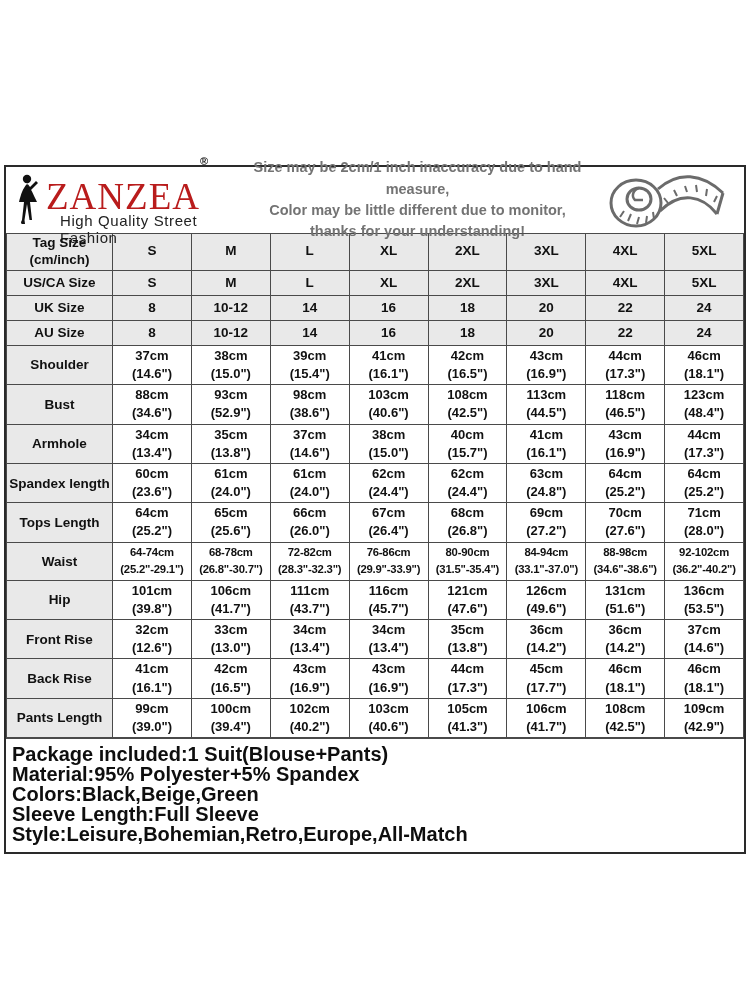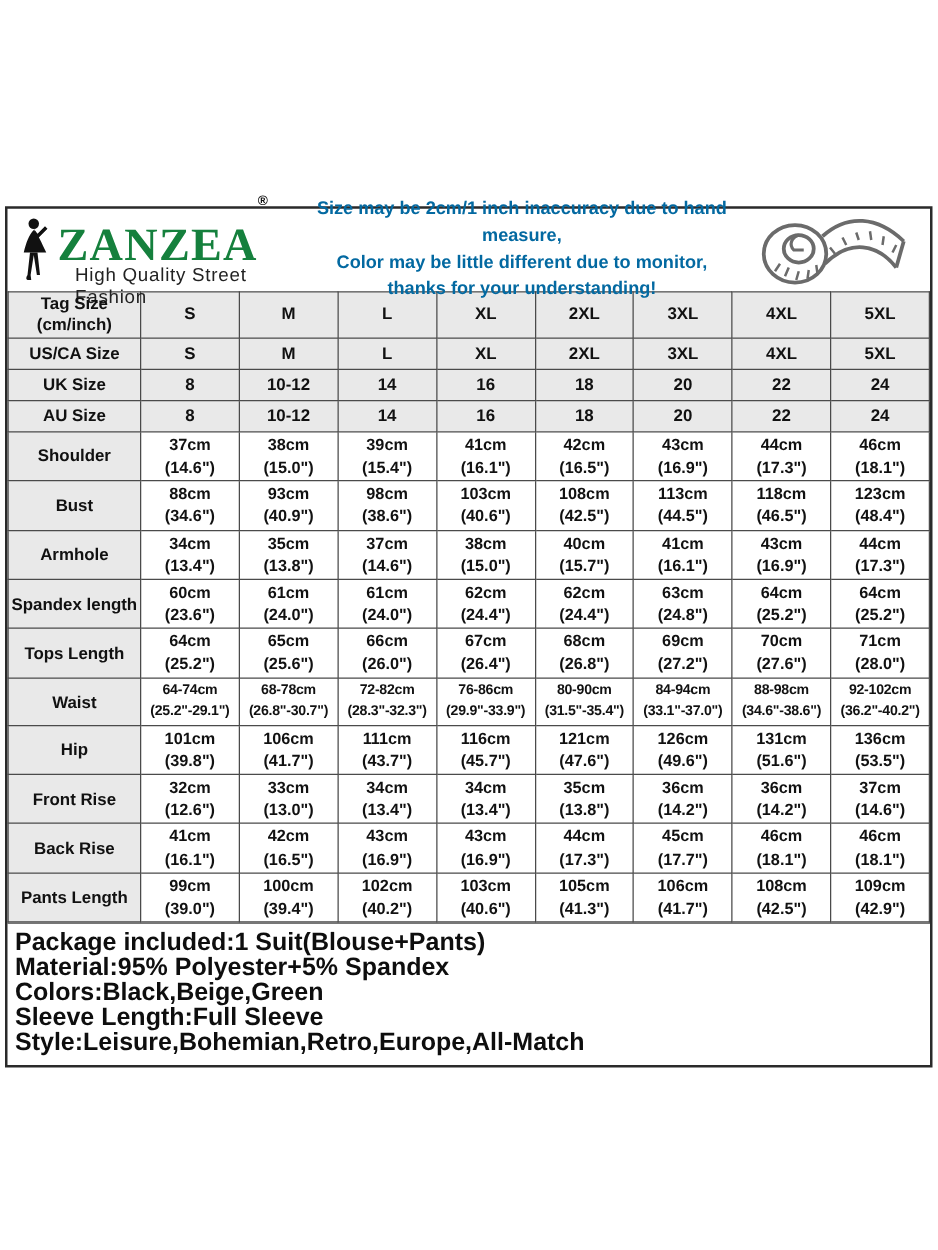--- a/index.html
+++ b/index.html
@@ -9,27 +9,27 @@
 
   .chart-box { position:absolute; left:4px; top:165px; width:742px;
                border:2px solid #2a2a2a; background:#fff; }
 
   
   .banner { display:flex; align-items:center; height:66px; }
   .logo-wrap { width:235px; display:flex; align-items:center; padding-left:10px; gap:4px; }
   .figure-icon { flex:0 0 auto; }
   .brand-block { display:flex; flex-direction:column; }
   .brand-line { display:flex; align-items:flex-start; }
-  .brand-name { font-family:"Liberation Serif", serif; font-weight:bold;
-                font-size:37px; line-height:36px; letter-spacing:1px; color:#15803d;margin-top:25px; }
+  .brand-name { font-family:"Liberation Serif", serif; font-weight:normal;
+                font-size:37px; line-height:36px; letter-spacing:1px; color:#b91c1c;margin-top:25px; }
   .brand-reg { font-size:11px; font-weight:bold; margin-top:1px; }
   .brand-tagline { font-size:15px; letter-spacing:0.6px; color:#222; margin-top:-3px; padding-left:14px; }
 
   .disclaimer { flex:1; text-align:center; font-weight:bold; font-size:14.5px;
-                line-height:1.48; color:#0369a1; padding:0 4px; }
+                line-height:1.48; color:#737373; padding:0 4px; }
 
   .tape-wrap { width:150px; display:flex; justify-content:center; align-items:center; padding-right:6px; }
 
   
   table.size-chart { width:100%; border-collapse:collapse; table-layout:fixed;padding-left:48px; }
   table.size-chart td { border:1px solid #4a4a4a; text-align:center; vertical-align:middle;
                         font-weight:bold; white-space:pre-line; padding:1px 0; }
   td.label-cell { background:#e9e9e9; font-size:13.5px; }
   tr.size td { background:#e9e9e9; height:25px; font-size:13.5px; }
   tr.size.first td { height:36px; line-height:1.25; }
@@ -164,21 +164,21 @@
             <td class="value-cell">44cm
 (17.3")</td>
             <td class="value-cell">46cm
 (18.1")</td>
           </tr>
           <tr class="measure">
             <td class="label-cell">Bust</td>
             <td class="value-cell">88cm
 (34.6")</td>
             <td class="value-cell">93cm
-(40.9")</td>
+(52.9")</td>
             <td class="value-cell">98cm
 (38.6")</td>
             <td class="value-cell">103cm
 (40.6")</td>
             <td class="value-cell">108cm
 (42.5")</td>
             <td class="value-cell">113cm
 (44.5")</td>
             <td class="value-cell">118cm
 (46.5")</td>

